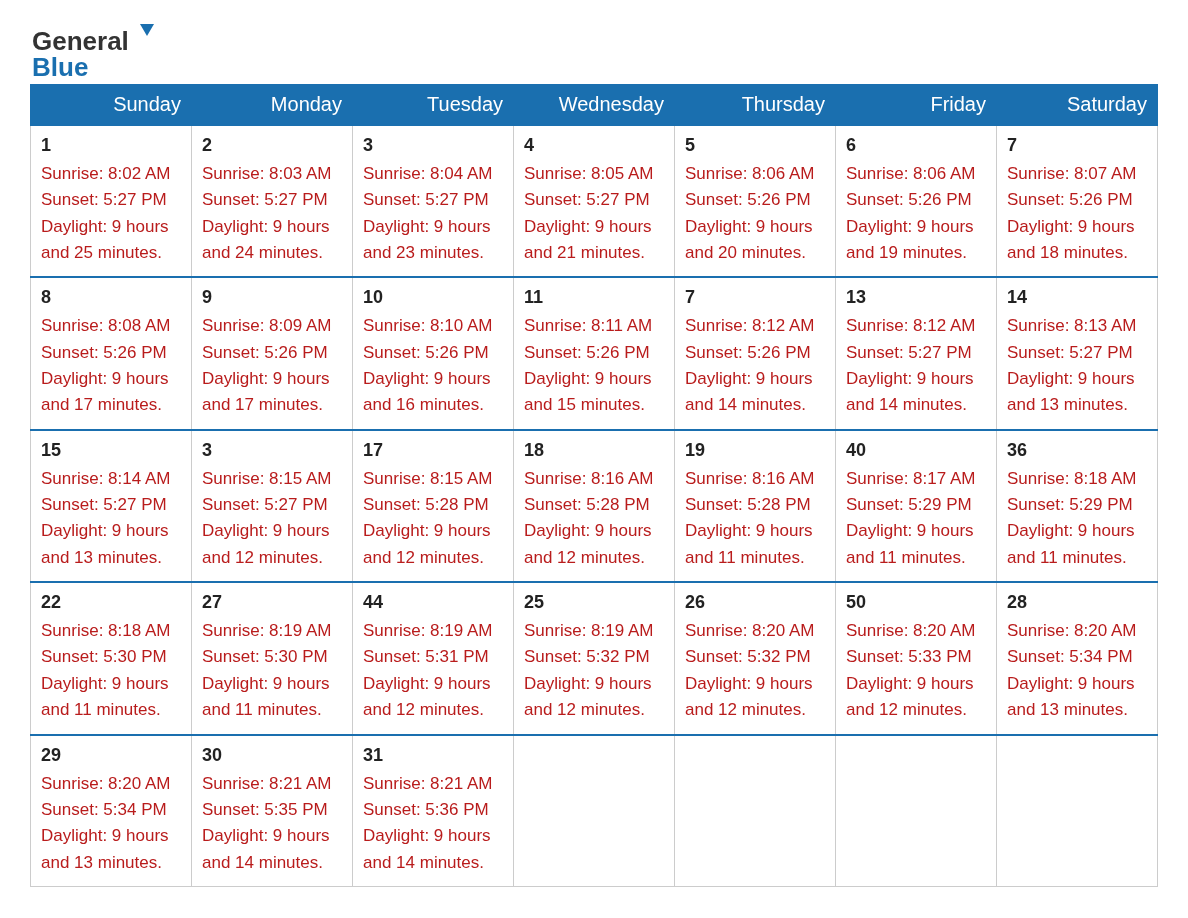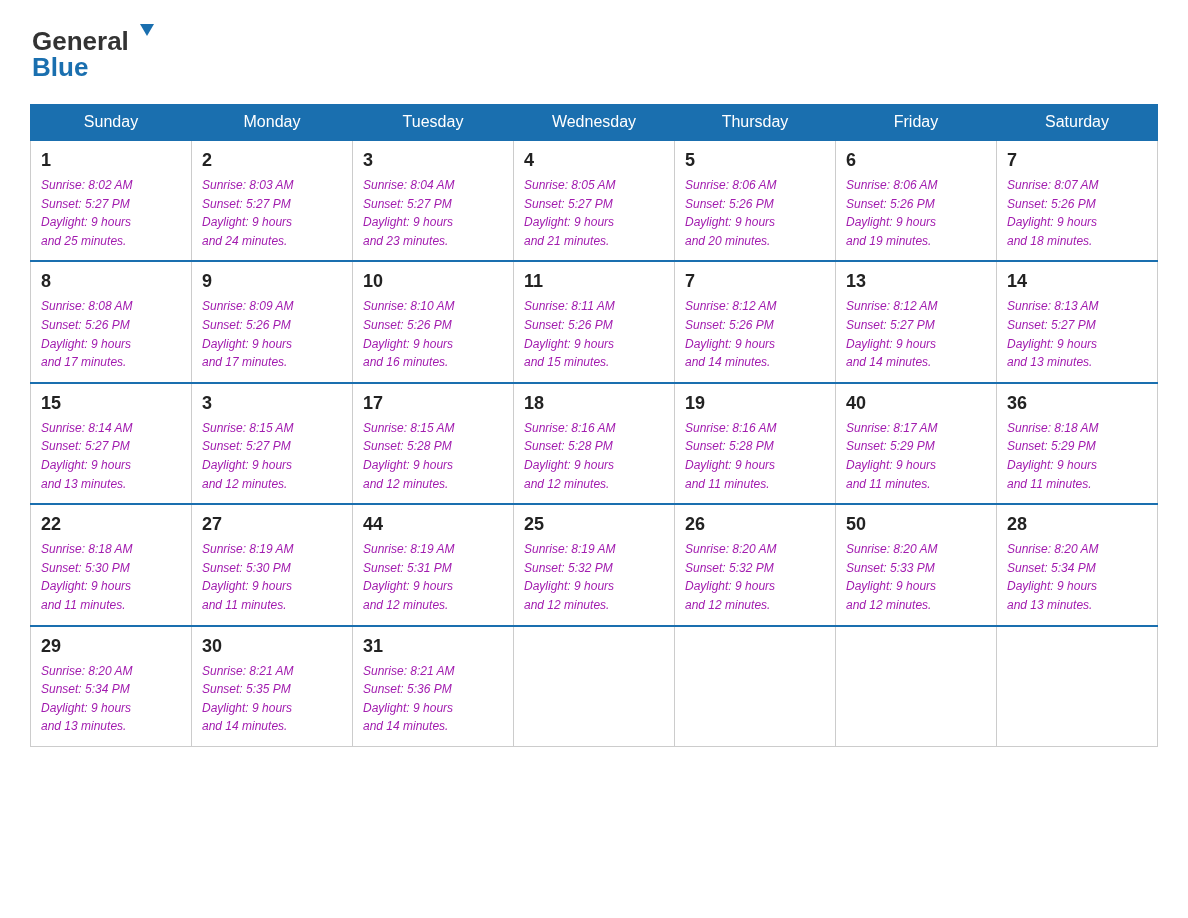--- a/index.html
+++ b/index.html
@@ -7,21 +7,21 @@
       font-family: Arial, sans-serif;
       background: #fff;
       width: 1188px;
       min-height: 918px;
       padding: 20px 30px;
     }
     .header {
       display: flex;
       justify-content: space-between;
       align-items: flex-start;
-      margin-bottom: 24px;
+      margin-bottom: 4px;
     }
     .logo {
       display: flex;
       flex-direction: column;
       align-items: flex-start;
     }
     .title-block {
       text-align: right;
     }
     .month-title {
@@ -36,48 +36,47 @@
       margin-top: 4px;
     }
     .calendar {
       width: 100%;
       border-collapse: collapse;
       border: 1px solid #1a6faf;
     }
     .calendar th {
       background-color: #1a6faf;
       color: #fff;
-      font-size: 16px;
+      font-size: 20px;
       font-weight: normal;
       padding: 8px 10px;
-      text-align: center;
+      text-align: right;
       border: 1px solid #1a6faf;
     }
     .calendar td {
       vertical-align: top;
       padding: 6px 10px 10px 10px;
       border: 1px solid #ccc;
       width: 14.28%;
       min-height: 100px;
       font-size: 13px;
       color: #333;
       line-height: 1.5;
     }
     .day-num {
       font-size: 18px;
       font-weight: bold;
       color: #222;
       display: block;
       margin-bottom: 2px;
     }
     .day-info {
-      font-size: 12px;
-      color: #a21caf;
+      font-size: 17px;
+      color: #b91c1c;
       line-height: 1.55;
-      font-style: italic;
     }
     .calendar tr {
       border-bottom: 2px solid #1a6faf;
     }
     .calendar tbody tr:last-child {
       border-bottom: none;
     }
 
     
     .logo-svg {

